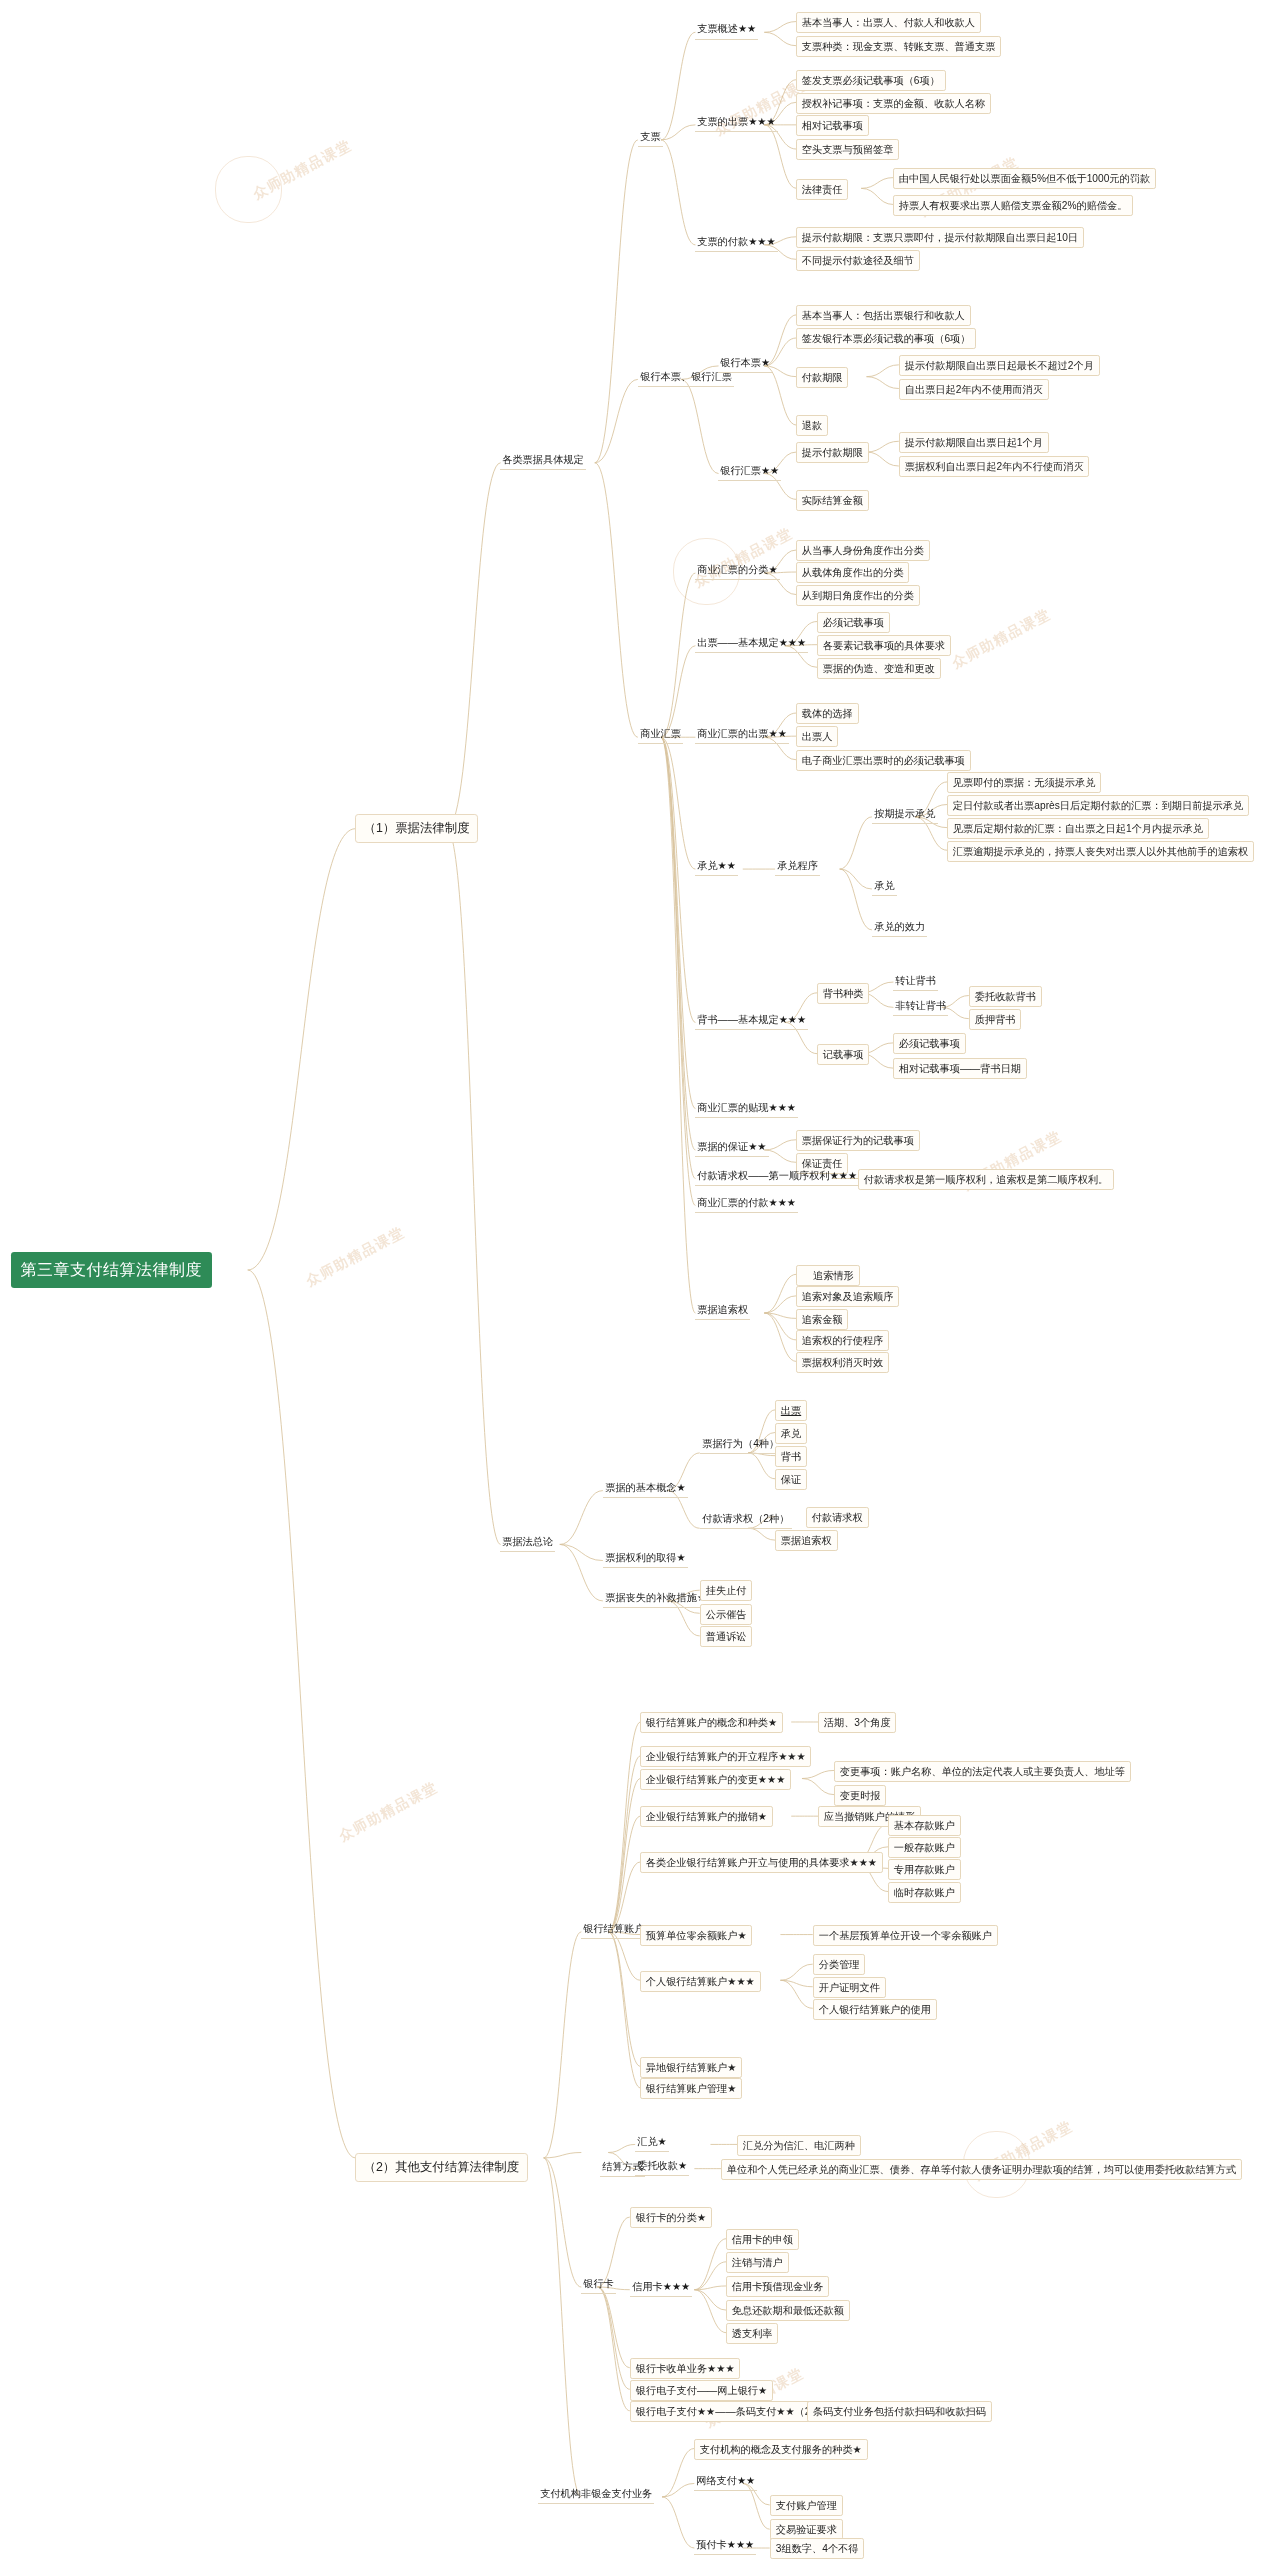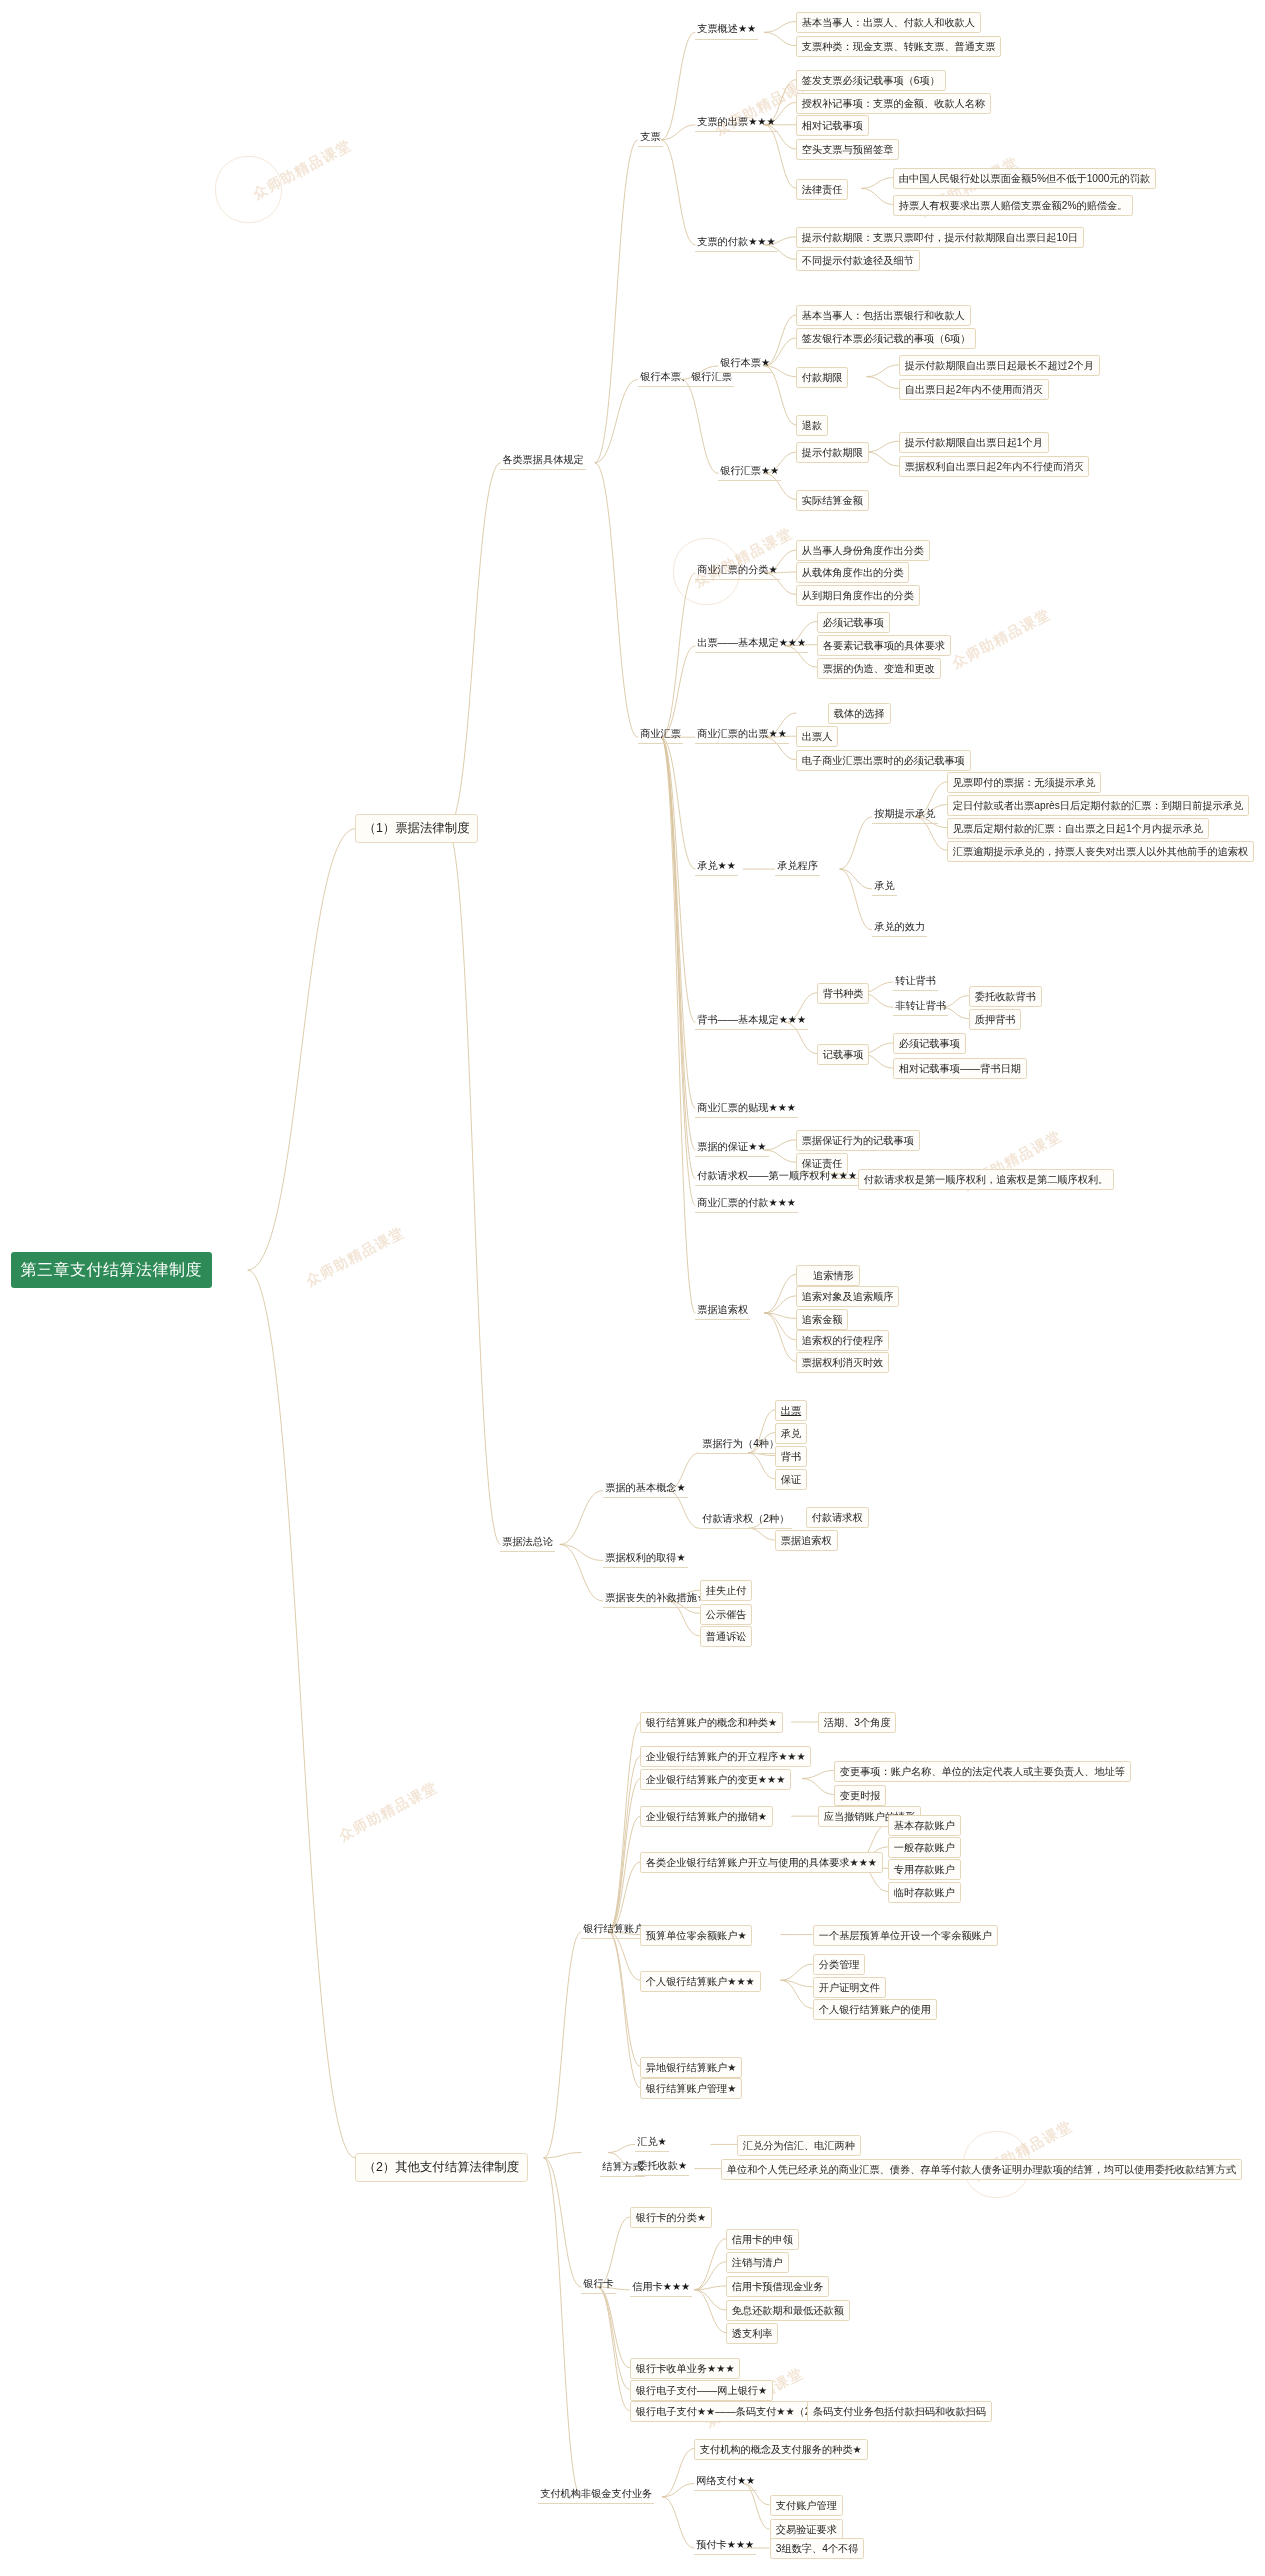--- a/index.html
+++ b/index.html
@@ -260,21 +260,21 @@
   <div class="node leaf" style="left:638px;top:725px;">商业汇票</div>
   <div class="node leaf" style="left:695px;top:561px;">商业汇票的分类★</div>
   <div class="node box" style="left:796px;top:540px;">从当事人身份角度作出分类</div>
   <div class="node box" style="left:796px;top:562px;">从载体角度作出的分类</div>
   <div class="node box" style="left:796px;top:585px;">从到期日角度作出的分类</div>
   <div class="node leaf" style="left:695px;top:634px;">出票——基本规定★★★</div>
   <div class="node box" style="left:817px;top:612px;">必须记载事项</div>
   <div class="node box" style="left:817px;top:635px;">各要素记载事项的具体要求</div>
   <div class="node box" style="left:817px;top:658px;">票据的伪造、变造和更改</div>
   <div class="node leaf" style="left:695px;top:725px;">商业汇票的出票★★</div>
-  <div class="node box" style="left:796px;top:703px;margin-left:32px;">载体的选择</div>
+  <div class="node box" style="left:796px;top:703px;">载体的选择</div>
   <div class="node box" style="left:796px;top:726px;">出票人</div>
   <div class="node box" style="left:796px;top:750px;">电子商业汇票出票时的必须记载事项</div>
 
   <div class="node leaf" style="left:695px;top:857px;">承兑★★</div>
   <div class="node leaf" style="left:775px;top:857px;">承兑程序</div>
   <div class="node leaf" style="left:872px;top:805px;">按期提示承兑</div>
   <div class="node box" style="left:947px;top:772px;">见票即付的票据：无须提示承兑</div>
   <div class="node box" style="left:947px;top:795px;">定日付款或者出票après日后定期付款的汇票：到期日前提示承兑</div>
   <div class="node box" style="left:947px;top:818px;">见票后定期付款的汇票：自出票之日起1个月内提示承兑</div>
   <div class="node box" style="left:947px;top:841px;">汇票逾期提示承兑的，持票人丧失对出票人以外其他前手的追索权</div>

